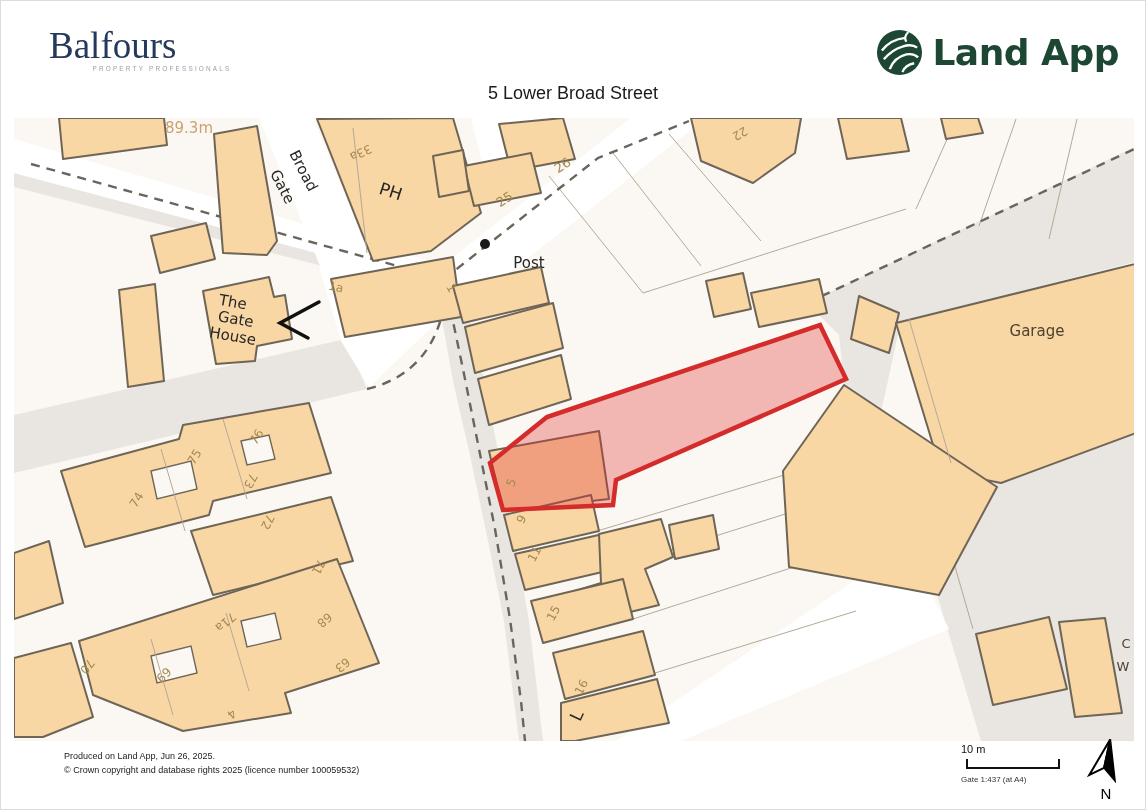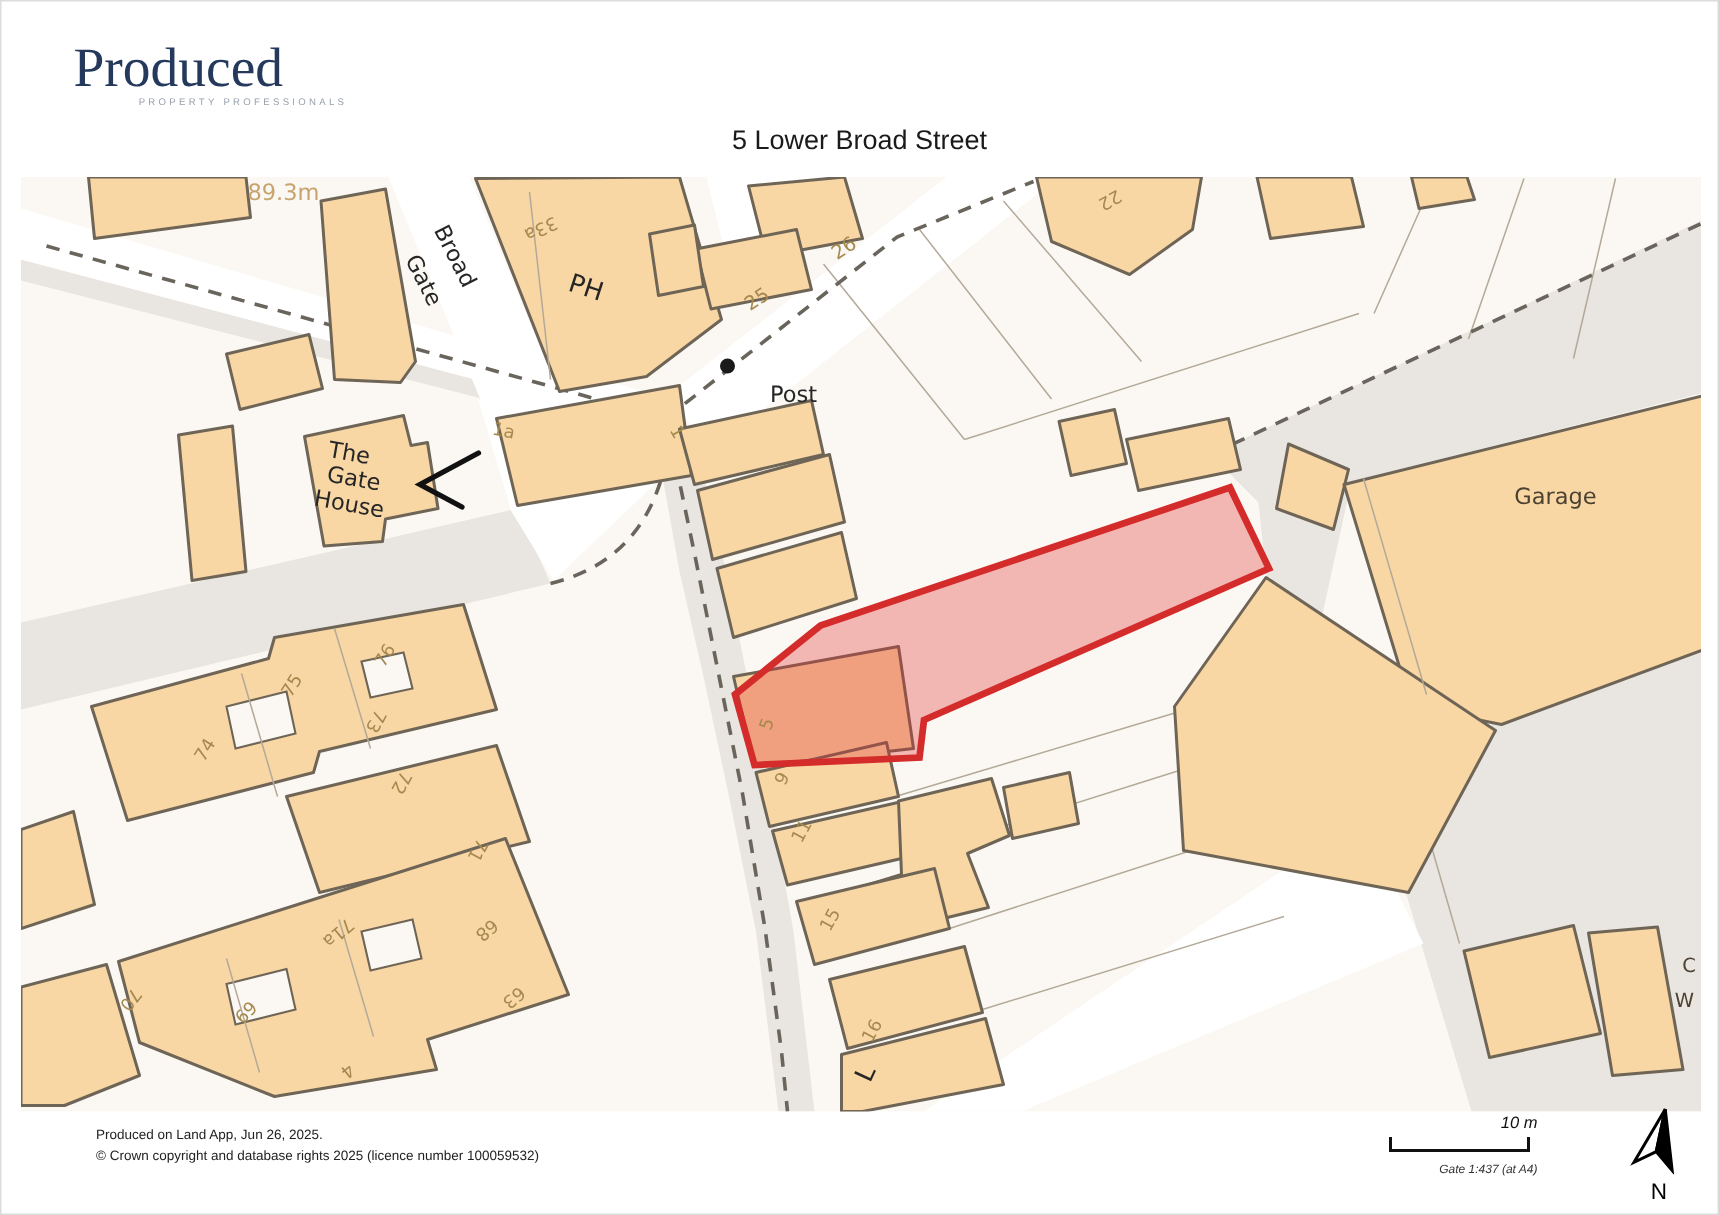--- a/index.html
+++ b/index.html
@@ -17,38 +17,49 @@
   .bld{fill:#F8D7A4;stroke:#6F6557;stroke-width:2;stroke-linejoin:round;}
   .road{fill:#FFFFFF;stroke:none;}
   .gray{fill:#E9E5E0;stroke:none;}
   .notch{fill:#FBF8F3;stroke:#6F6557;stroke-width:1.4;}
   .thin{fill:none;stroke:#B3A998;stroke-width:1;}
   .dash{fill:none;stroke:#6A655C;stroke-width:2.4;stroke-dasharray:9 7;}
   .redparcel{fill:rgba(224,49,49,0.33);stroke:#D42B2B;stroke-width:4.5;stroke-linejoin:miter;}
   .ml{font-family:"DejaVu Sans",sans-serif;}
   
   .attr{position:absolute;left:35px;top:748px;font-size:9px;color:#222;line-height:14px;margin-left:28px;}
-  .scalebox{position:absolute;left:920px;top:742px;width:104px;text-align:right;color:#111;font-style:italic;}
+  .scalebox{position:absolute;left:960px;top:742px;width:104px;text-align:left;color:#111;}
   .scale-top{font-size:11px;margin-bottom:1px;}
   .scale-sub{font-size:8px;color:#333;margin-top:1px;}
   .northbox{position:absolute;left:1082px;top:736px;width:46px;text-align:center;}
   .north-n{font-size:15px;color:#000;margin-top:-2px;}
 </style>
 </head>
 <body>
 
 <div class="page">
 
   <div class="balfours">
-    <div class="balfours-word">Produced</div>
+    <div class="balfours-word">Balfours</div>
     <div class="balfours-tag">PROPERTY PROFESSIONALS</div>
   </div>
 
   <div class="page-title">5 Lower Broad Street</div>
 
+  <div class="landapp">
+    <svg width="47" height="47" viewBox="0 0 48 48">
+      <circle cx="24" cy="24" r="23" fill="#1D4733"></circle>
+      <path d="M6,22 C12,14 20,10 30,9" fill="none" stroke="#fff" stroke-width="2.4"></path>
+      <path d="M8,31 C14,24 20,20 27,18 C33,16 38,16 42,19" fill="none" stroke="#fff" stroke-width="2.4"></path>
+      <path d="M14,41 C17,33 23,28 31,26 C36,25 40,26 43,29" fill="none" stroke="#fff" stroke-width="2.4"></path>
+      <path d="M27,44 C29,39 33,36 39,35" fill="none" stroke="#fff" stroke-width="2.4"></path>
+      <path d="M33,3 C30,6 29,10 31,13" fill="none" stroke="#fff" stroke-width="2.2"></path>
+    </svg>
+    <span class="landapp-text">Land App</span>
+  </div>
 
   <div class="map-wrap">
   <svg width="1120" height="623" viewBox="13 117 1120 623">
 
     <rect x="13" y="117" width="1120" height="623" fill="#FBF8F3"></rect>
 
     <g>
       <polygon class="gray" points="13,172 452,288 458,300 13,186"></polygon>
       <polygon class="gray" points="344,338 366,388 13,472 13,414"></polygon>
       <polygon class="gray" points="437,296 462,292 482,375 497,450 512,530 528,620 542,740 518,740 503,620 485,530 468,450 452,380"></polygon>

